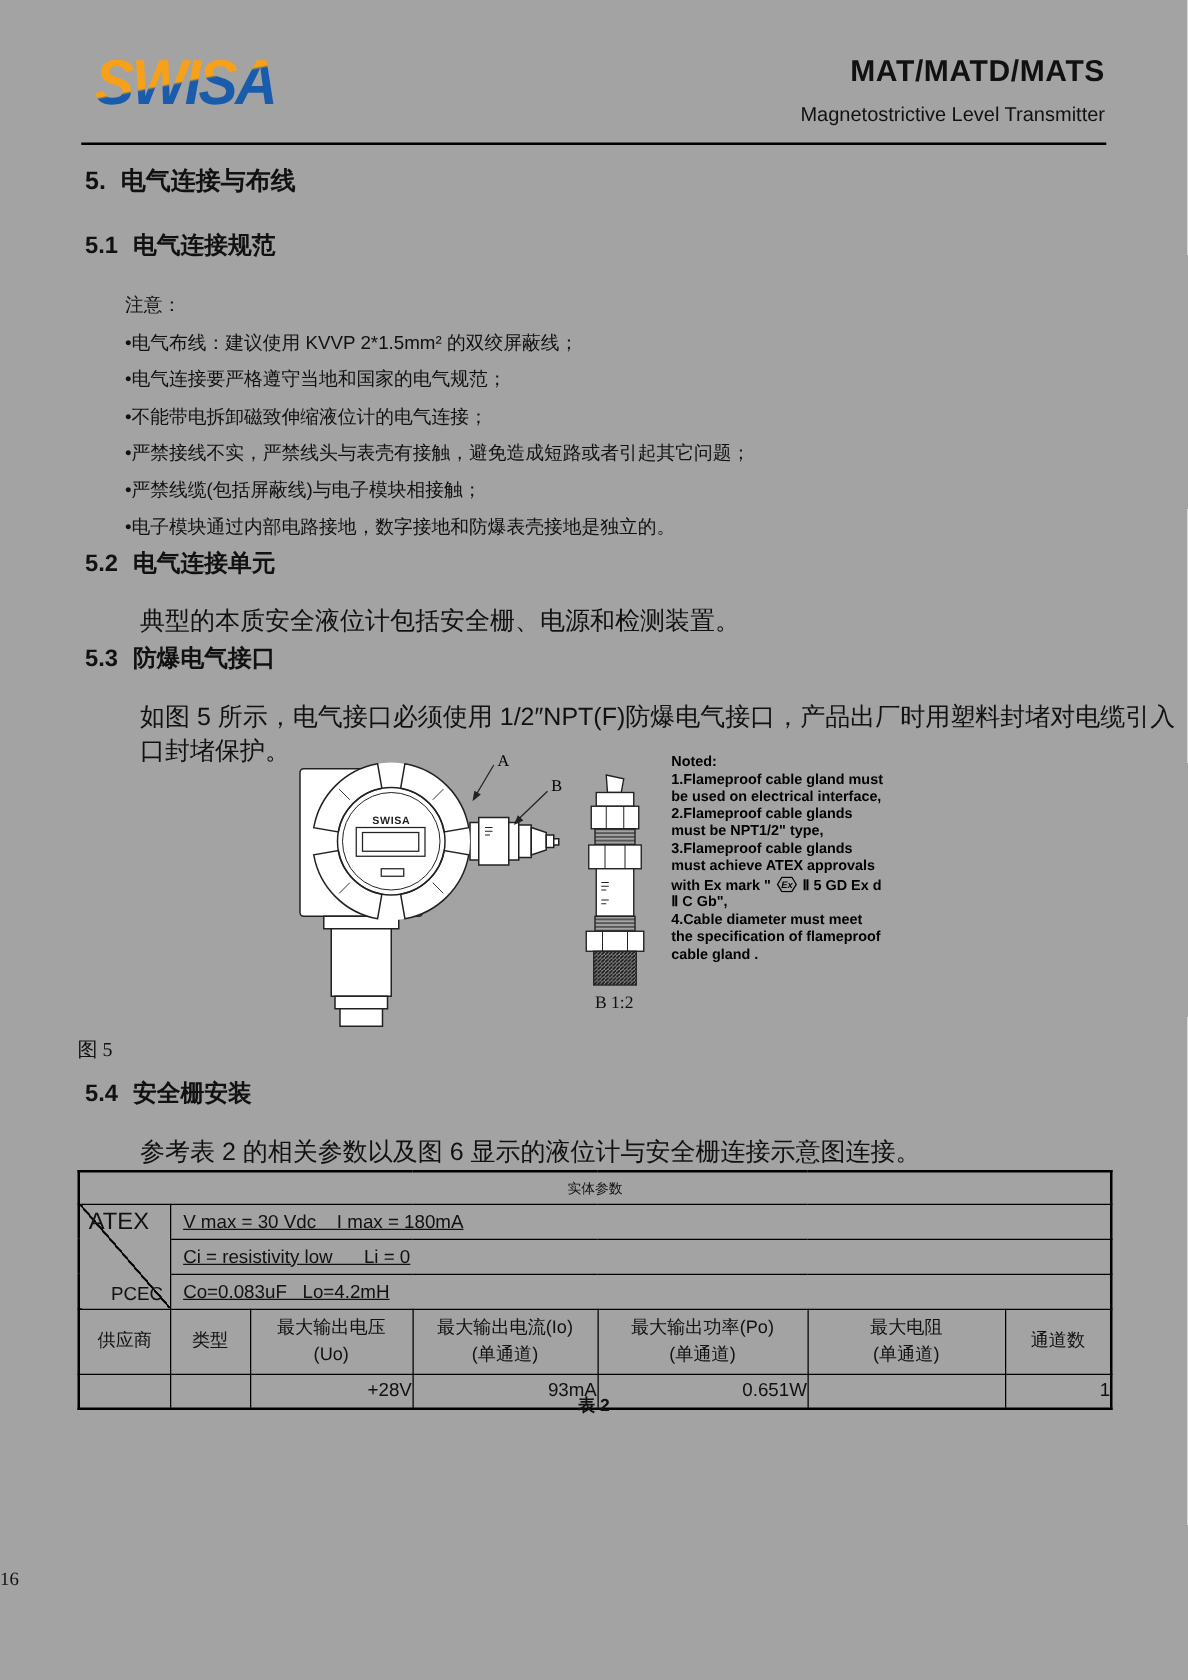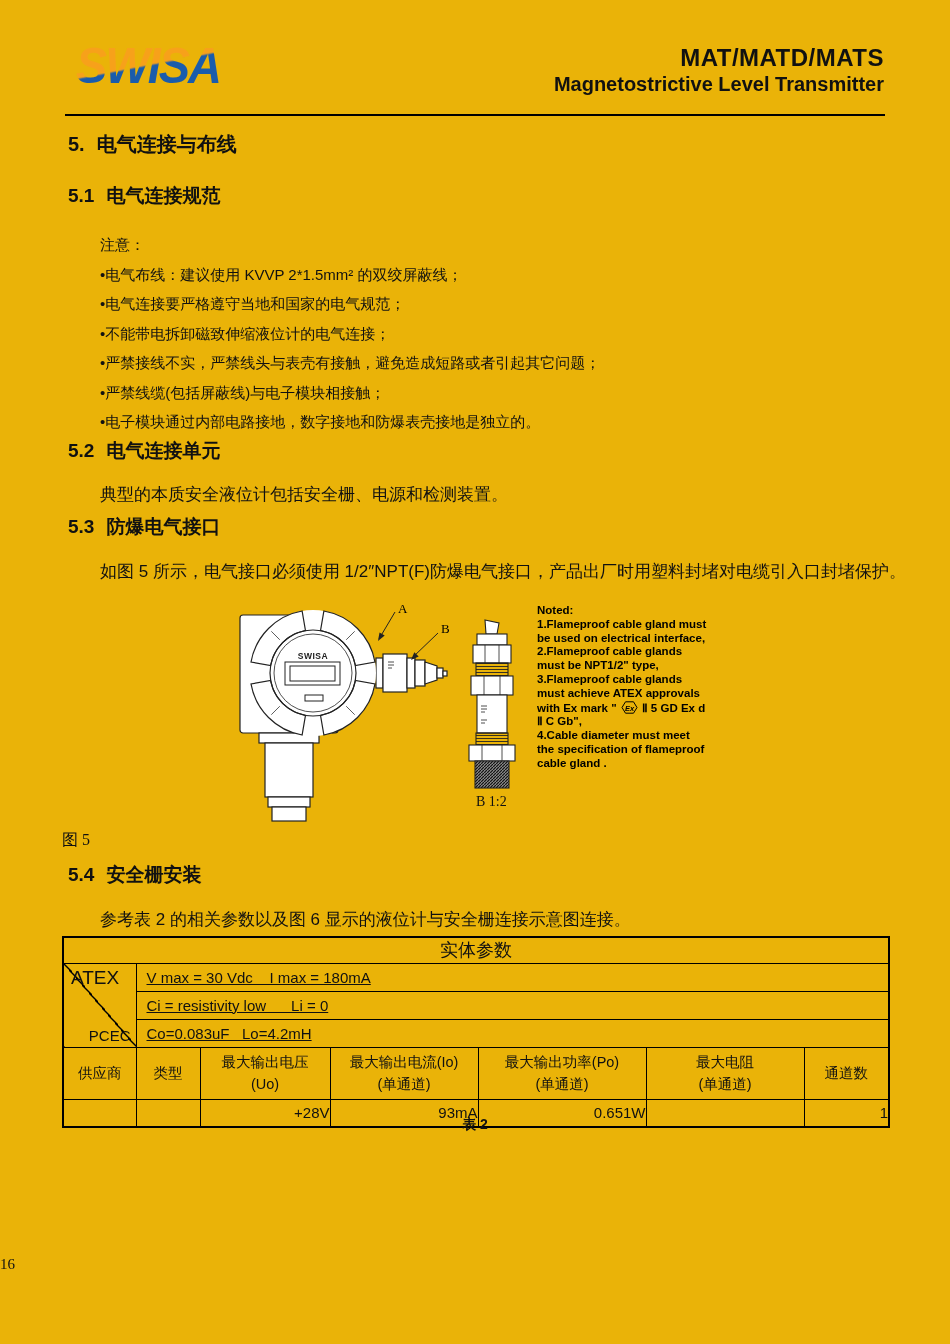--- a/index.html
+++ b/index.html
@@ -1,54 +1,54 @@
 <!DOCTYPE html>
 <html><head>
 <meta charset="utf-8">
 <style>
   * { margin:0; padding:0; box-sizing:border-box; }
   html,body { background:#ffffff; }
   .page {
-    position:relative; width:950px; height:1344px; background:#eab308;
+    position:relative; width:950px; height:1344px; background:#a3a3a3;
     font-family:"Liberation Sans", sans-serif; color:#111; overflow:hidden;
   }
   
   .logo {
     position:absolute; left:76px; top:38px;
     font-size:47px; font-weight:900; font-style:italic; letter-spacing:-2px;
     background:linear-gradient(170deg, #F7A11A 49%, #1A5CAC 51%);
     -webkit-background-clip:text; background-clip:text; color:transparent;
     transform:scaleY(1.08);
   }
   .hdr-right { position:absolute; right:66px; top:44px; text-align:right; }
   .hdr-title { font-size:24px; font-weight:bold; letter-spacing:0.5px; }
-  .hdr-sub   { font-size:20px; margin-top:1px;font-weight:bold; }
+  .hdr-sub   { font-size:16px; margin-top:12px; }
   .hdr-rule  { position:absolute; left:65px; top:114px; width:820px; height:2px; background:#000; }
   
   .h1 { position:absolute; left:68px; font-size:20px; font-weight:bold; }
   .h2 { position:absolute; left:68px; font-size:19px; font-weight:bold; }
   .h1 .num, .h2 .num { margin-right:12px; }
-  .body-text { position:absolute; left:100px; font-size:17px; }
+  .body-text { position:absolute; left:112px; font-size:20px; }
   .note-block { position:absolute; left:100px; top:230px; font-size:15px; }
   .note-block .nline { height:29.5px; line-height:29.5px; white-space:pre; }
   
   .fig-svg { position:absolute; left:235px; top:596px; }
   .noted {
     position:absolute; left:537px; top:604px; width:224px;
     font-size:11.5px; font-weight:bold; line-height:13.8px; color:#000;
   }
   .noted .ex-sym { display:inline-block; vertical-align:-2px; margin:0 1px; }
   .fig-caption { position:absolute; left:62px; top:830px; width:826px; 
     font-family:"Liberation Serif", serif; font-size:16px; }
   
   table.spec { position:absolute; left:62px; top:936px; width:826px;
     border-collapse:collapse; table-layout:fixed; font-size:15px; }
   table.spec td { border:1px solid #000; }
   table.spec { border:2px solid #000; }
-  td.t-title { height:26px; text-align:center; font-size:18px; }
+  td.t-title { height:26px; text-align:center; font-size:11px; }
   td.param { height:28px; padding-left:10px; white-space:pre;text-decoration:underline; }
   td.diag {
     position:relative;
     background-image:linear-gradient(to top right,
       transparent calc(50% - 0.8px), #000 calc(50% - 0.8px),
       #000 calc(50% + 0.8px), transparent calc(50% + 0.8px));
   }
   .diag-top  { position:absolute; top:3px; left:7px; font-size:19px; }
   .diag-bot  { position:absolute; bottom:3px; right:5px; font-size:15px; }
   td.colhead { height:52px; text-align:center; font-size:14.5px; line-height:1.55; vertical-align:middle; }

